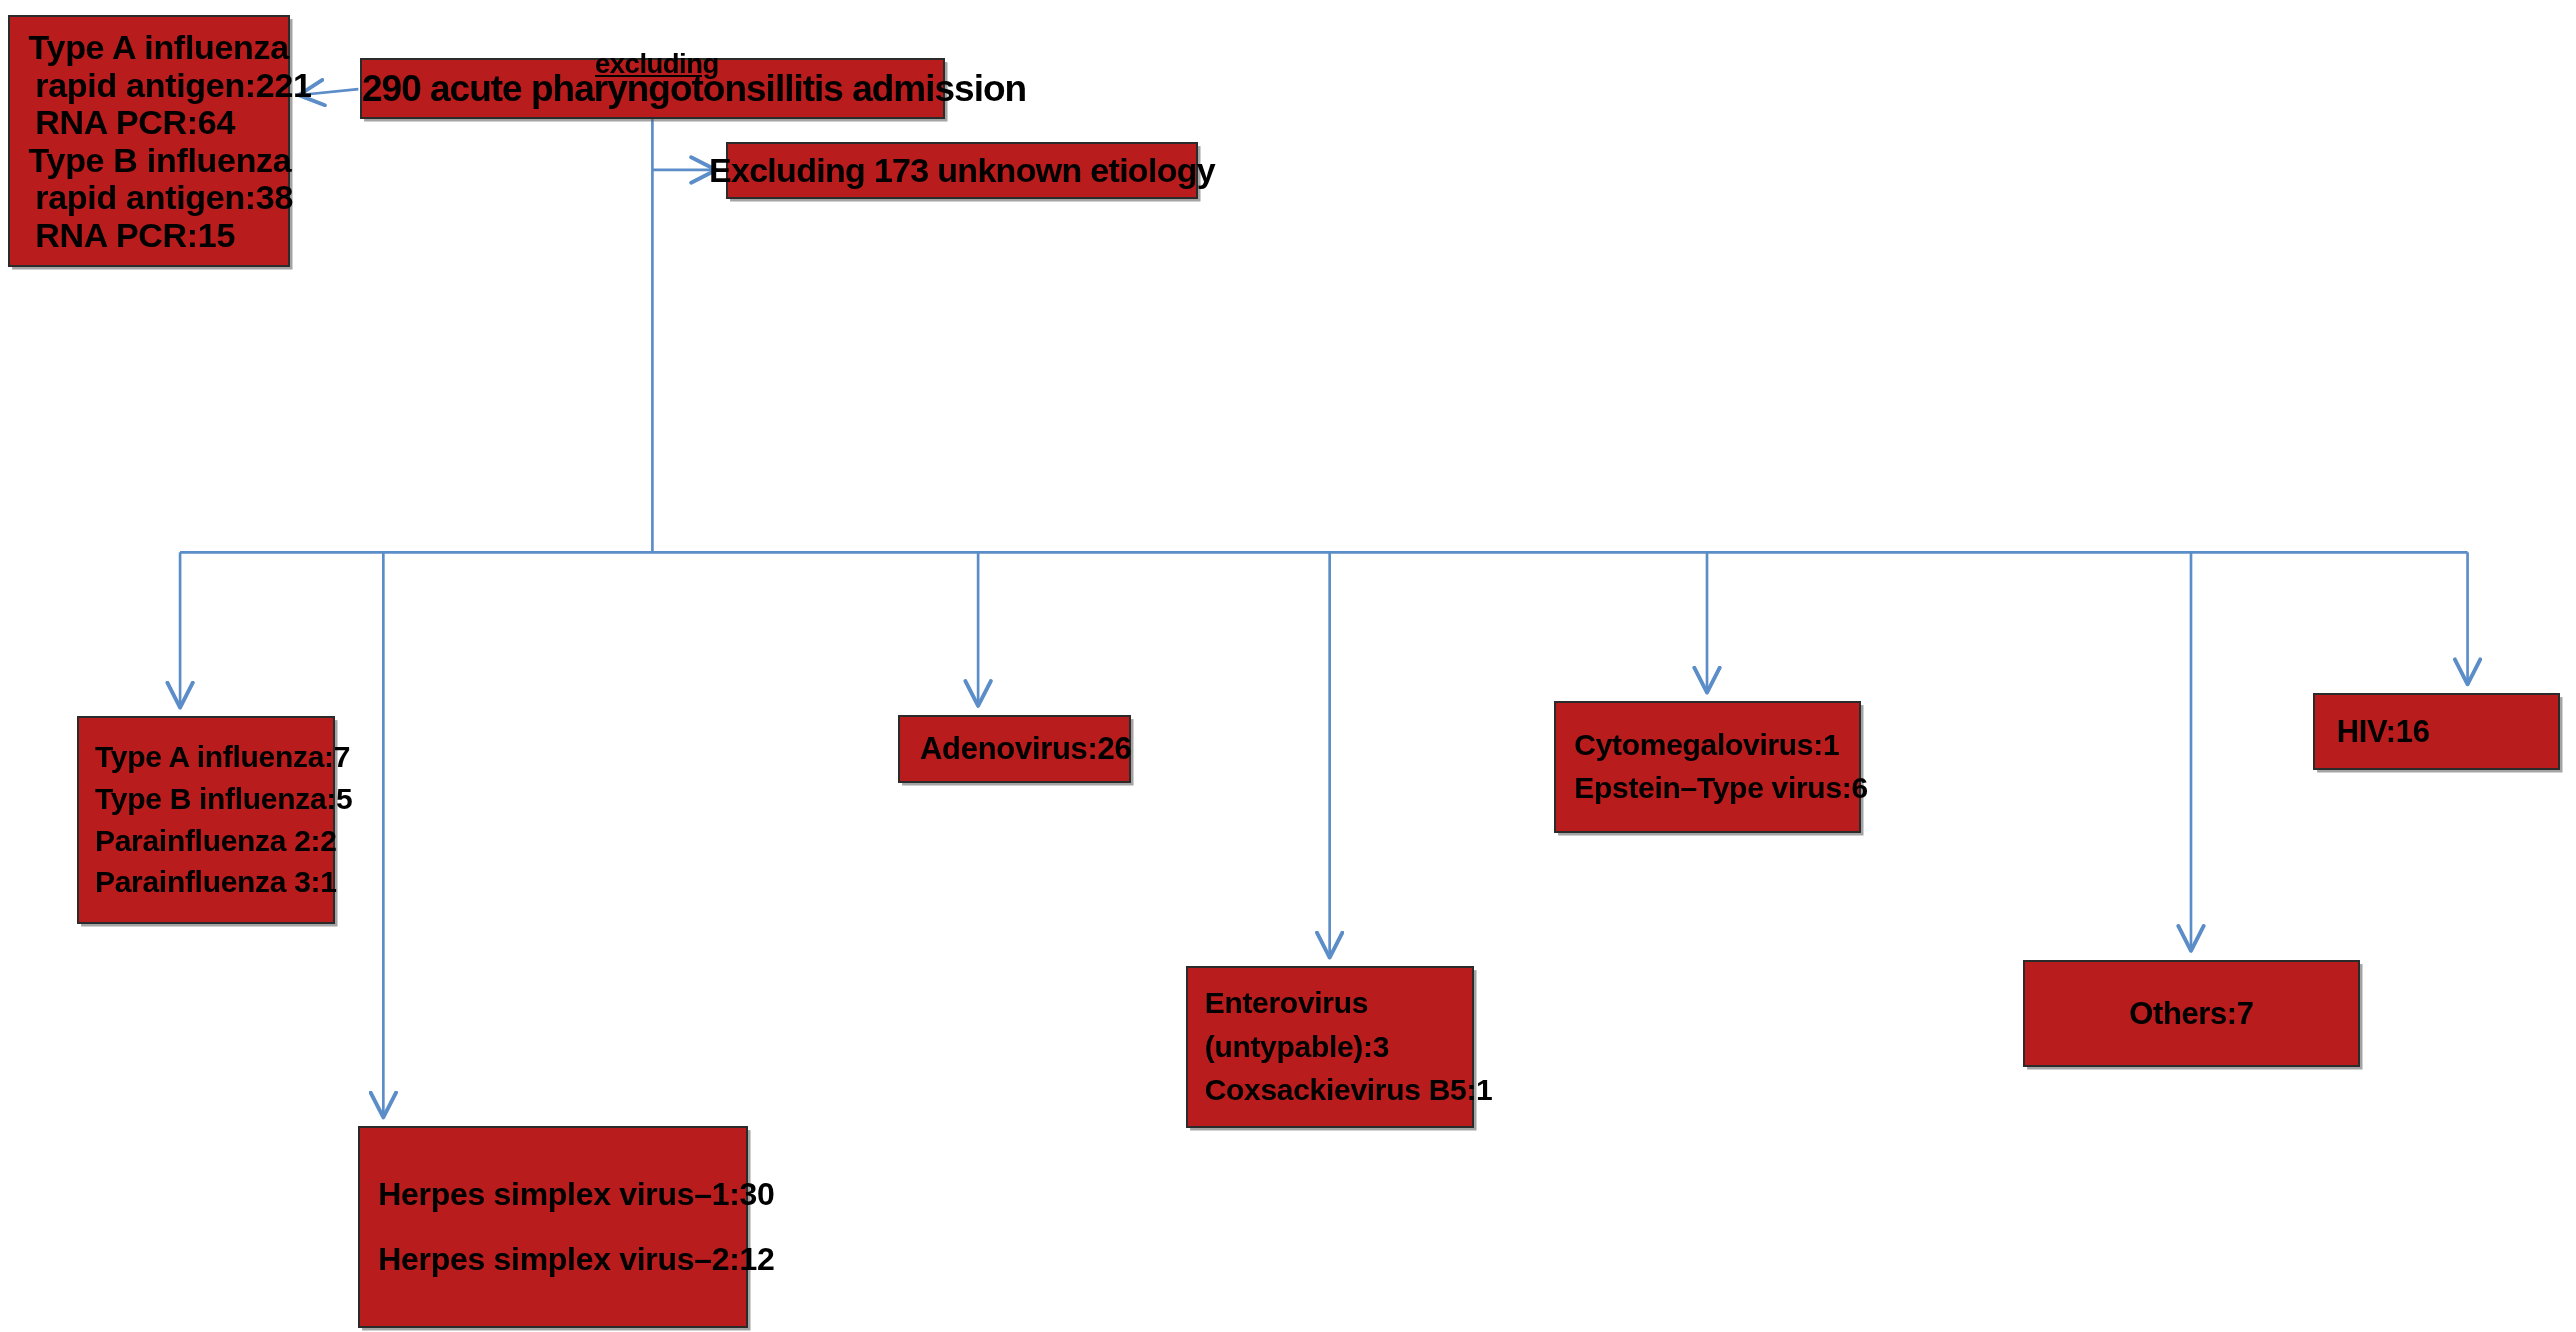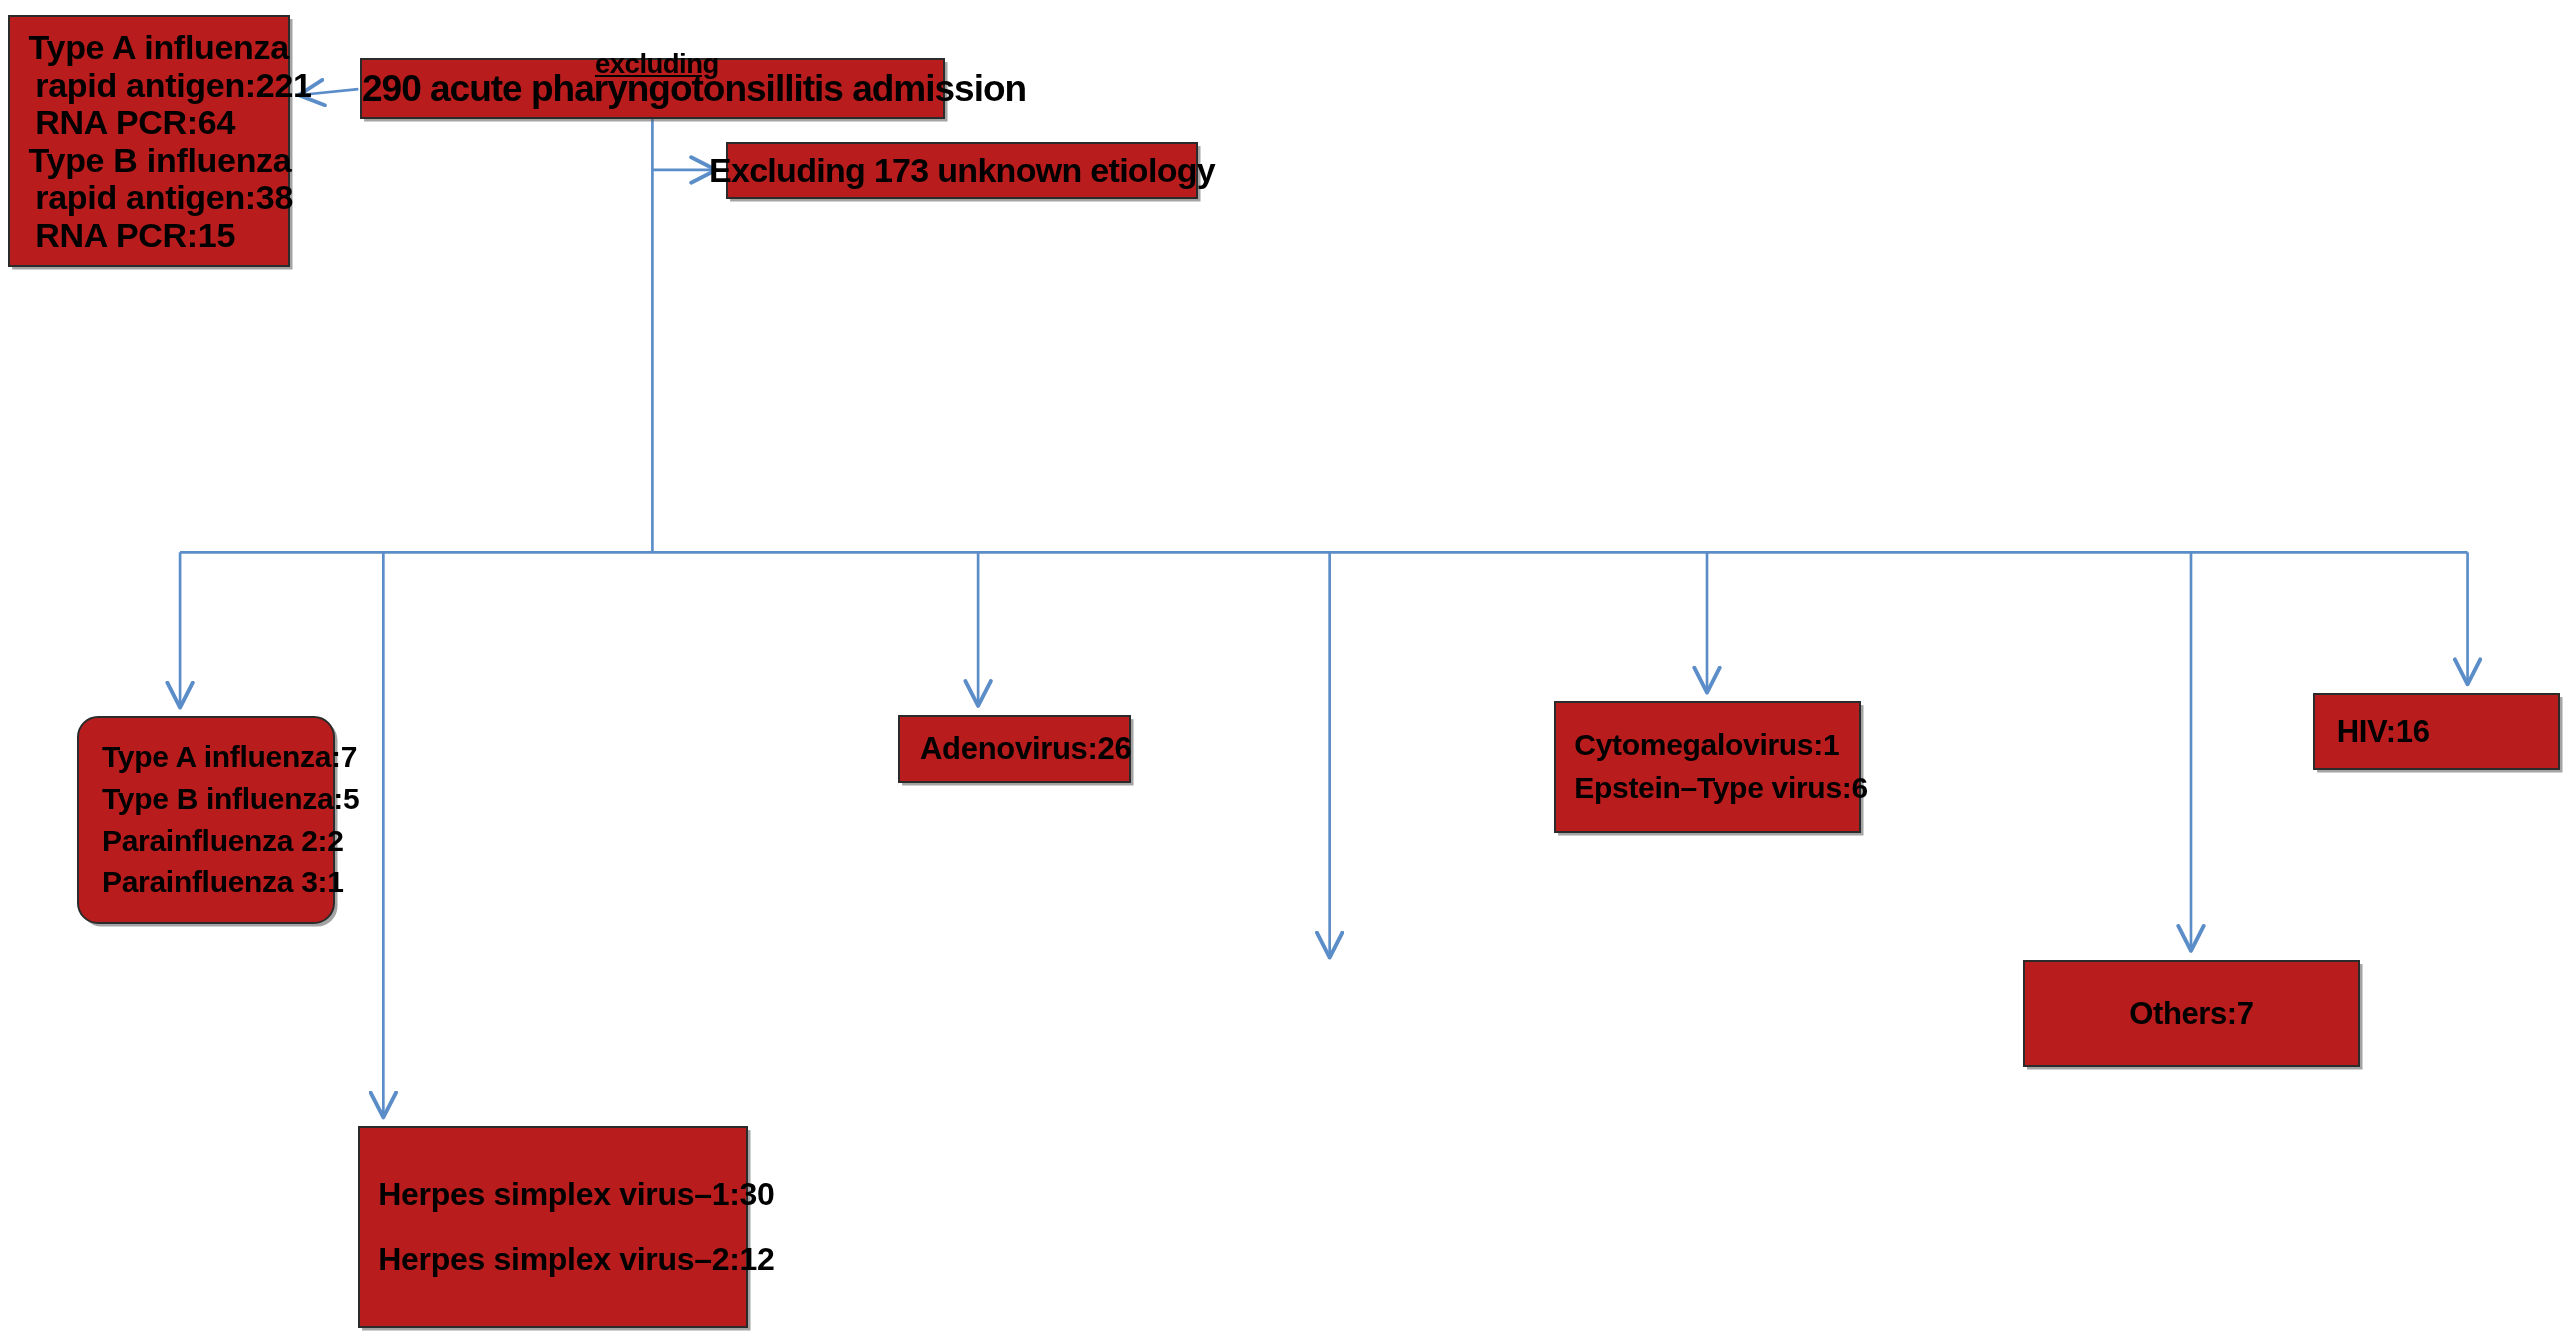--- a/index.html
+++ b/index.html
@@ -60,24 +60,23 @@
   #box-unknown-etiology {
     left: 726px; top: 142px; width: 472px; height: 57px;
     font-size: 34px;
     align-items: center;
     letter-spacing: -0.7px;
   }
 
   #box-influenza-detected {
     left: 77px; top: 716px; width: 258px; height: 208px;
     font-size: 30px;
-    padding-left: 23px;
+    padding-left: 16px;
     justify-content: center;
     row-gap: 5px;
-    border-radius: 21px;
   }
 
   #box-adenovirus {
     left: 861px; top: 715px; width: 233px; height: 68px;
     font-size: 31px;
     padding-left: 20px;
     margin-left: 37px;
   }
 
   #box-cmv-ebv {
@@ -200,20 +199,25 @@
 
   <div class="box" id="box-hsv">
     <span class="line">Herpes simplex virus–1:30</span>
     <span class="line">Herpes simplex virus–2:12</span>
   </div>
 
   <div class="box" id="box-adenovirus">
     <span class="line">Adenovirus:26</span>
   </div>
 
+  <div class="box" id="box-enterovirus">
+    <span class="line">Enterovirus</span>
+    <span class="line">(untypable):3</span>
+    <span class="line">Coxsackievirus B5:1</span>
+  </div>
 
   <div class="box" id="box-cmv-ebv">
     <span class="line">Cytomegalovirus:1</span>
     <span class="line">Epstein–Type virus:6</span>
   </div>
 
   <div class="box center" id="box-others">
     <span class="line">Others:7</span>
   </div>
 

